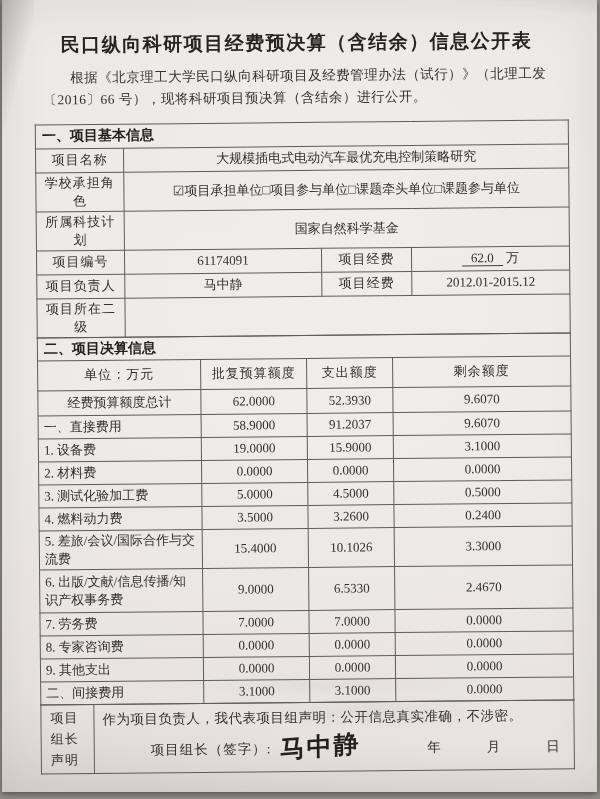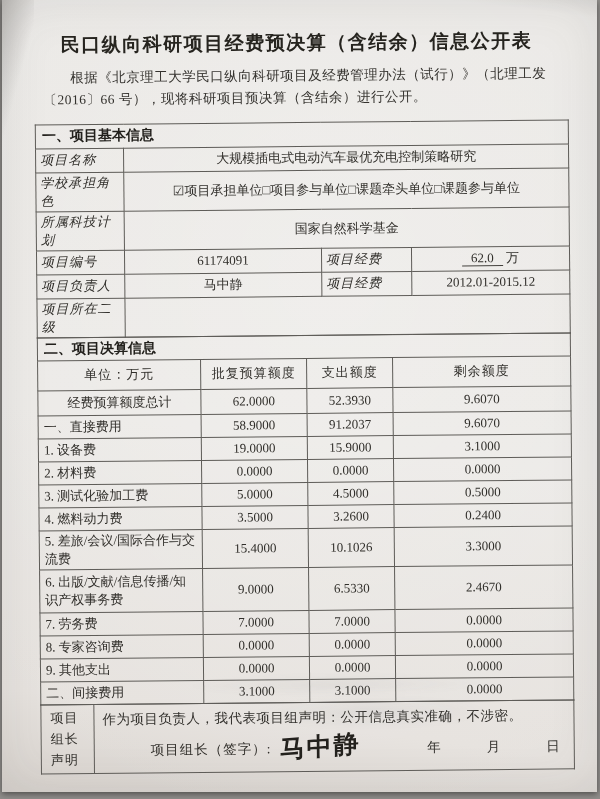--- a/index.html
+++ b/index.html
@@ -36,21 +36,21 @@
   }
   .sheet{margin:13px 26px 0 35px;}
   table{width:100%;border-collapse:collapse;table-layout:fixed;color:#312f2b;}
   table + table{margin-top:-1px;}
   td{border:1px solid #5e5c58;font-size:13px;padding:1px 4px;vertical-align:middle;
      overflow:hidden;}
   .sec-hdr{
     font-family:"Liberation Sans","DejaVu Sans",sans-serif;
     font-weight:bold;font-size:14px;height:19px;padding-left:6px;color:#22201c;
   }
-  .lbl{text-align:left;height:21px;letter-spacing:1px;font-style:italic;}
+  .lbl{text-align:center;height:21px;letter-spacing:1px;}
   .val{text-align:center;}
   .left{text-align:left;padding-left:5px;}
   .num{text-align:center;font-family:"Liberation Serif",serif;}
   .t1 td{height:21px;}
   .t2 td{height:20px;}
   .t2 .colhead td{height:27px;letter-spacing:1px;}
   .tall td{height:36px;}
   .taller td{height:40px;}
   .u{border-bottom:1px solid #44423e;padding:0 9px;}
   .decl-lbl{font-size:13px;line-height:1.65;padding-left:9px;letter-spacing:1px;}

